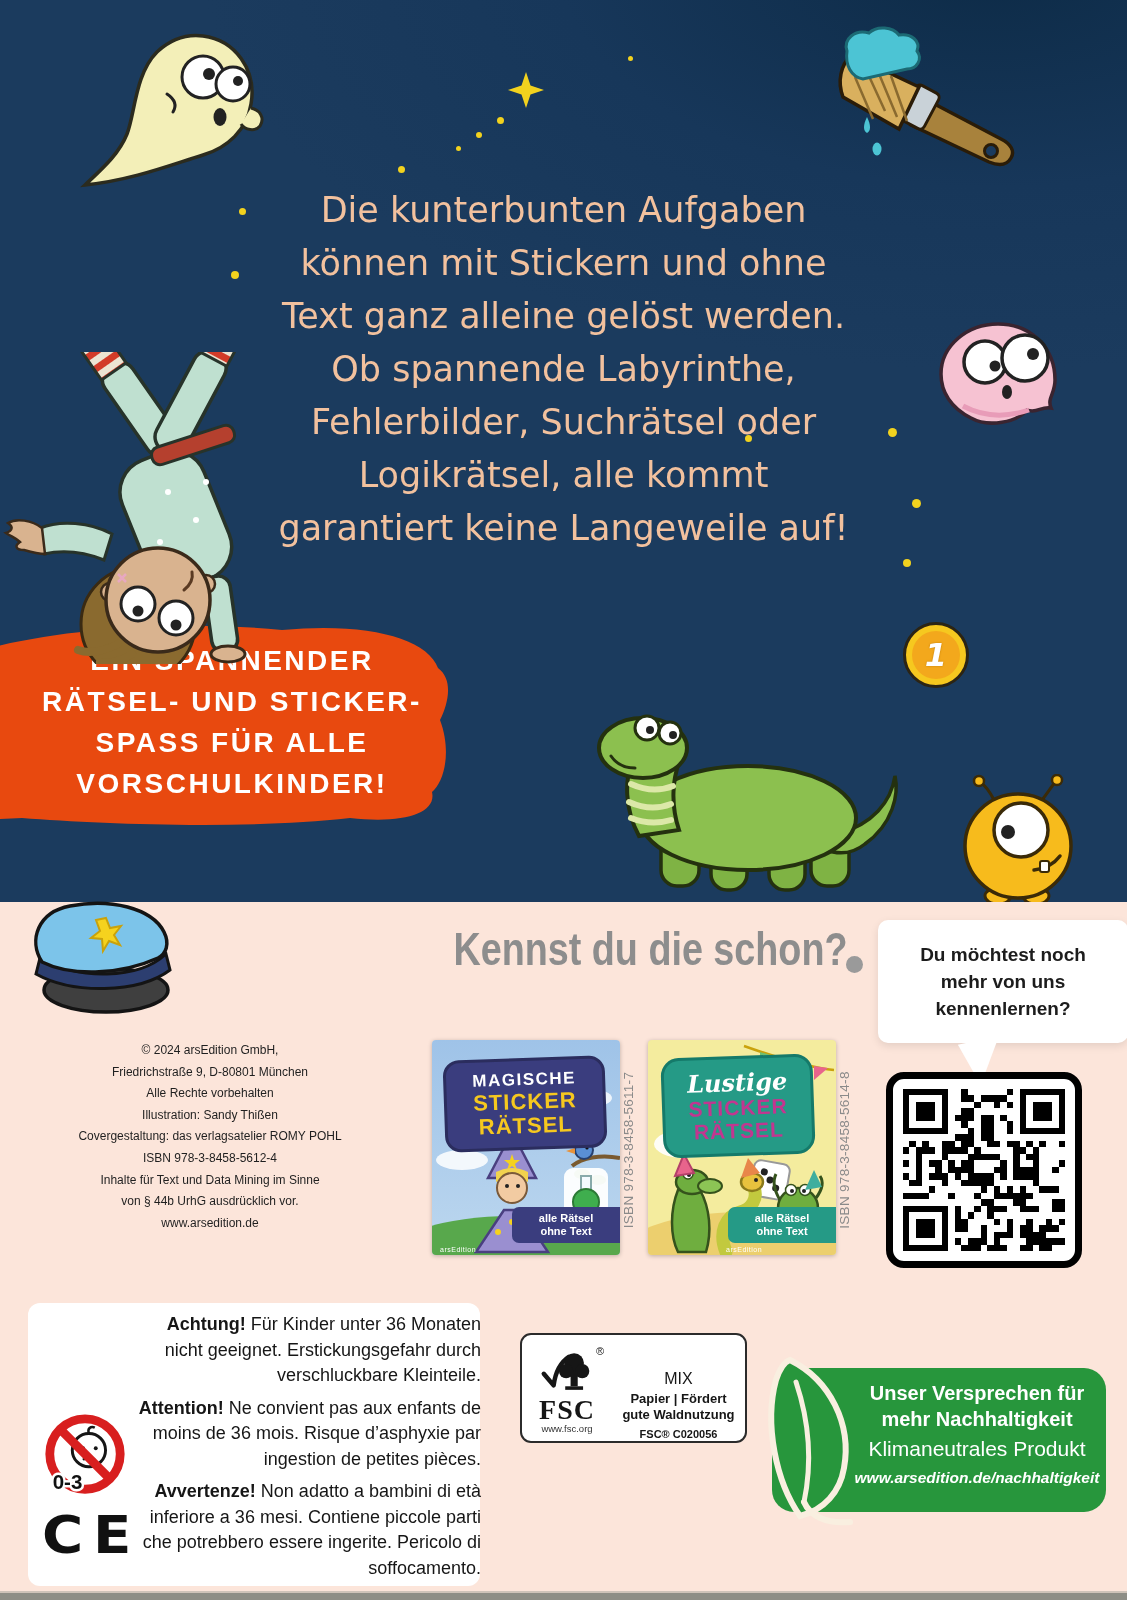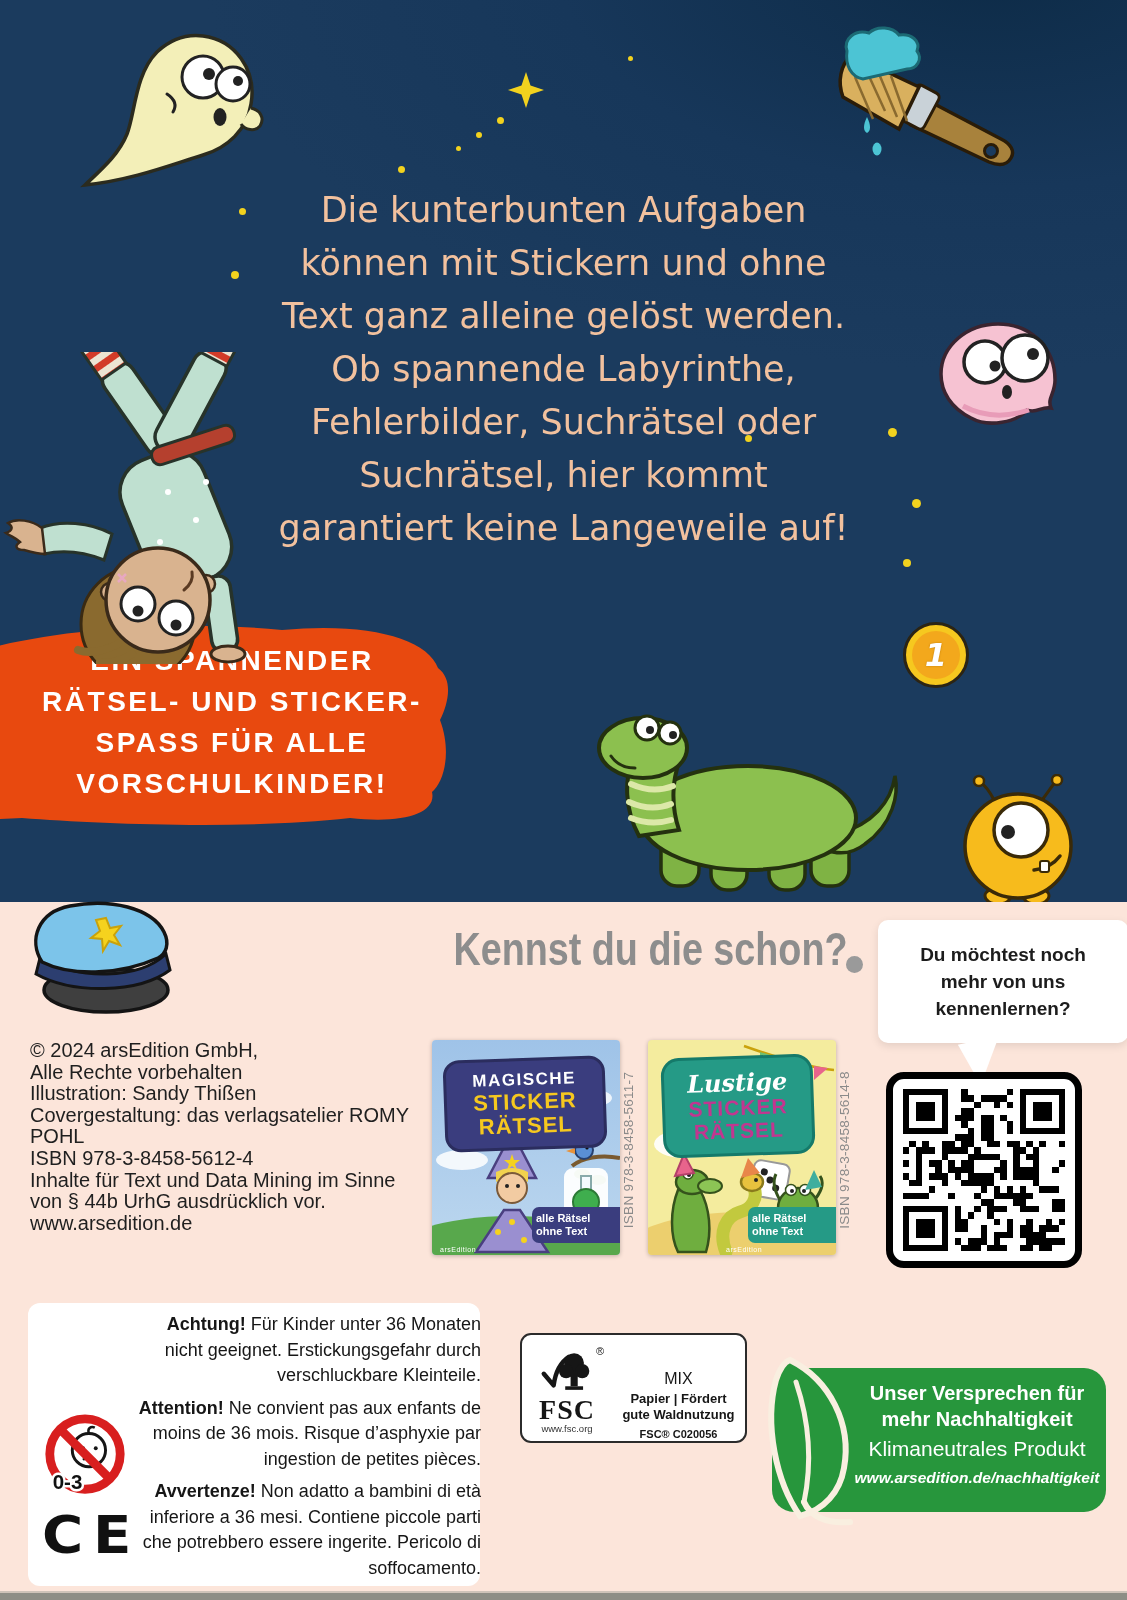--- a/index.html
+++ b/index.html
@@ -40,42 +40,42 @@
     transform:scaleX(.82); transform-origin:center; white-space:nowrap; }
   .gray-dot { position:absolute; left:846px; top:54px; width:17px; height:17px;
     border-radius:50%; background:#9a9a9a; }
   .bubble { position:absolute; left:878px; top:18px; width:250px; box-sizing:border-box;
     padding:21px 8px; background:#fff; border-radius:10px; text-align:center;
     font-weight:700; font-size:19px; line-height:27px; color:#1c1c1c;
     box-shadow:0 3px 8px rgba(0,0,0,.10); }
   .bubble-tail { position:absolute; left:962px; top:138px; width:0; height:0;
     border-left:14px solid transparent; border-right:28px solid transparent;
     border-top:44px solid #fff; transform:rotate(-12deg); }
-  .imprint { position:absolute; left:30px; top:138px; width:382px; text-align:left;
-    font-size:20px; line-height:21.6px; color:#1f1f1f; }
+  .imprint { position:absolute; left:19px; top:138px; width:382px; text-align:center;
+    font-size:12px; line-height:21.6px; color:#1f1f1f; }
 
   .book { position:absolute; width:188px; height:215px; border-radius:4px; overflow:hidden;
     box-shadow:0 1px 4px rgba(0,0,0,.25); }
   #book1 { left:432px; top:138px; background:linear-gradient(#9fc3e8,#bcd7ef); }
   #book2 { left:648px; top:138px; background:#f4ec9e; }
   .book svg.art { position:absolute; inset:0; width:100%; height:100%; }
   .title-badge { position:absolute; display:flex; flex-direction:column; align-items:center;
     justify-content:center; transform:rotate(-2deg); }
   #book1 .title-badge { left:12px; top:18px; width:162px; height:92px; background:#3a3d7e;
     border:3px solid #2b2d5e; border-radius:16px; box-sizing:border-box; }
   #book2 .title-badge { left:14px; top:16px; width:152px; height:100px; background:#259a86;
     border:3px solid #157a6a; border-radius:18px; box-sizing:border-box; }
   .b1-t1 { color:#fff; font-weight:700; font-size:17px; letter-spacing:1.5px; }
   .b1-t2, .b1-t3 { color:#f6c81f; font-weight:700; font-size:22px; letter-spacing:1px; line-height:24px; }
   .b2-t1 { color:#fff; font-weight:700; font-style:italic; font-size:24px;
     font-family:"DejaVu Serif", serif; line-height:26px; }
   .b2-t2, .b2-t3 { color:#c23690; font-weight:700; font-size:21px; letter-spacing:1px; line-height:23px; }
-  .corner-label { position:absolute; right:0; bottom:12px; width:80px; padding:5px 4px;
+  .corner-label { position:absolute; right:0; bottom:12px; width:80px; padding:5px 14px;
     border-radius:7px 0 0 7px; color:#fff; font-size:11px; font-weight:700;
-    line-height:13px; }
+    line-height:13px; text-align:center; }
   #book1 .corner-label { background:#3a3d7e; }
   #book2 .corner-label { background:#259a86; }
   .pub { position:absolute; bottom:2px; left:8px; color:#fff; font-size:7px; letter-spacing:.5px; }
   #book2 .pub { left:78px; }
   .isbn-vert { position:absolute; width:176px; height:16px; transform:rotate(-90deg);
     font-size:13.5px; color:#8a8a8a; letter-spacing:.3px; text-align:center; white-space:nowrap; }
   #isbn1 { left:541px; top:240px; }
   #isbn2 { left:757px; top:240px; }
 
   .qr { position:absolute; left:886px; top:170px; width:162px; height:162px; padding:10px;
@@ -161,21 +161,21 @@
       <path d="M34,96 C38,104 38,110 34,112 C30,110 30,104 34,96 Z" fill="#4cc4d4"></path>
       <ellipse cx="44" cy="128" rx="4.5" ry="6.5" fill="#4cc4d4"></ellipse>
     </svg>
 
     <div class="main-text">
       <div>Die kunterbunten Aufgaben</div>
       <div>können mit Stickern und ohne</div>
       <div>Text ganz alleine gelöst werden.</div>
       <div>Ob spannende Labyrinthe,</div>
       <div>Fehlerbilder, Suchrätsel oder</div>
-      <div>Suchrätsel, hier kommt</div>
+      <div>Logikrätsel, alle kommt</div>
       <div>garantiert keine Langeweile auf!</div>
     </div>
 
     <svg class="blob-svg" viewBox="0 0 130 122">
       <path d="M65,6 C98,6 122,30 122,62 C122,76 114,80 118,90 C108,88 104,96 94,92 C84,104 56,110 38,100 C18,90 8,74 8,56 C8,28 34,6 65,6 Z" fill="#f6c2d2" stroke="#3a2430" stroke-width="3.5"></path>
       <path d="M30,88 Q60,104 96,92" stroke="#e89cb8" stroke-width="5" fill="none"></path>
       <circle cx="52" cy="44" r="21" fill="#fff" stroke="#222" stroke-width="3.5"></circle>
       <circle cx="92" cy="40" r="23" fill="#fff" stroke="#222" stroke-width="3.5"></circle>
       <circle cx="62" cy="48" r="5.5" fill="#222"></circle>
       <circle cx="100" cy="36" r="6" fill="#222"></circle>
@@ -289,20 +289,21 @@
     <span class="gray-dot"></span>
     <div class="bubble">
       <div>Du möchtest noch</div>
       <div>mehr von uns</div>
       <div>kennenlernen?</div>
     </div>
     <div class="bubble-tail"></div>
 
     <div class="imprint">
       <div>© 2024 arsEdition GmbH,</div>
+      <div>Friedrichstraße 9, D-80801 München</div>
       <div>Alle Rechte vorbehalten</div>
       <div>Illustration: Sandy Thißen</div>
       <div>Covergestaltung: das verlagsatelier ROMY POHL</div>
       <div>ISBN 978-3-8458-5612-4</div>
       <div>Inhalte für Text und Data Mining im Sinne</div>
       <div>von § 44b UrhG ausdrücklich vor.</div>
       <div>www.arsedition.de</div>
     </div>
 
     <div class="book" id="book1">

